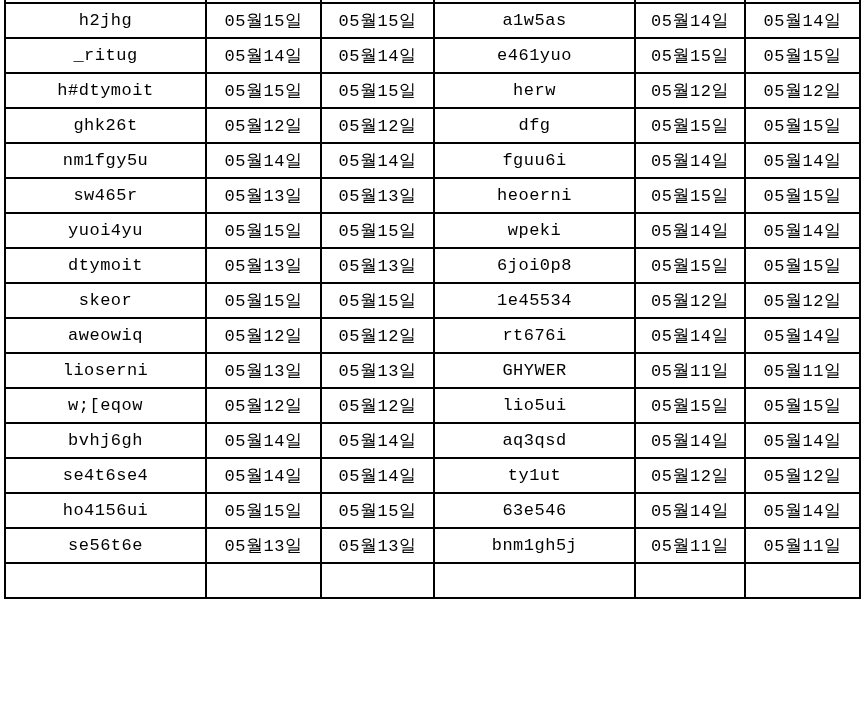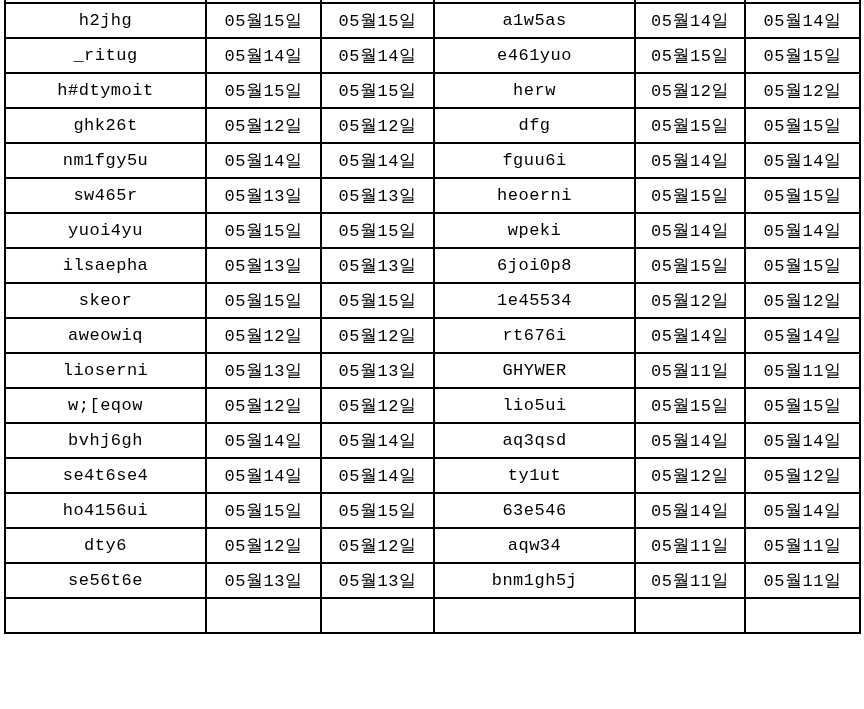--- a/index.html
+++ b/index.html
@@ -118,21 +118,21 @@
         </tr>
         <tr>
           <td>yuoi4yu</td>
           <td>05월15일</td>
           <td>05월15일</td>
           <td>wpeki</td>
           <td>05월14일</td>
           <td>05월14일</td>
         </tr>
         <tr>
-          <td>ilsaepha</td>
+          <td>dtymoit</td>
           <td>05월13일</td>
           <td>05월13일</td>
           <td>6joi0p8</td>
           <td>05월15일</td>
           <td>05월15일</td>
         </tr>
         <tr>
           <td>skeor</td>
           <td>05월15일</td>
           <td>05월15일</td>
@@ -180,28 +180,20 @@
           <td>05월12일</td>
           <td>05월12일</td>
         </tr>
         <tr>
           <td>ho4156ui</td>
           <td>05월15일</td>
           <td>05월15일</td>
           <td>63e546</td>
           <td>05월14일</td>
           <td>05월14일</td>
-        </tr>
-        <tr>
-          <td>dty6</td>
-          <td>05월12일</td>
-          <td>05월12일</td>
-          <td>aqw34</td>
-          <td>05월11일</td>
-          <td>05월11일</td>
         </tr>
         <tr>
           <td>se56t6e</td>
           <td>05월13일</td>
           <td>05월13일</td>
           <td>bnm1gh5j</td>
           <td>05월11일</td>
           <td>05월11일</td>
         </tr>
         <tr>

